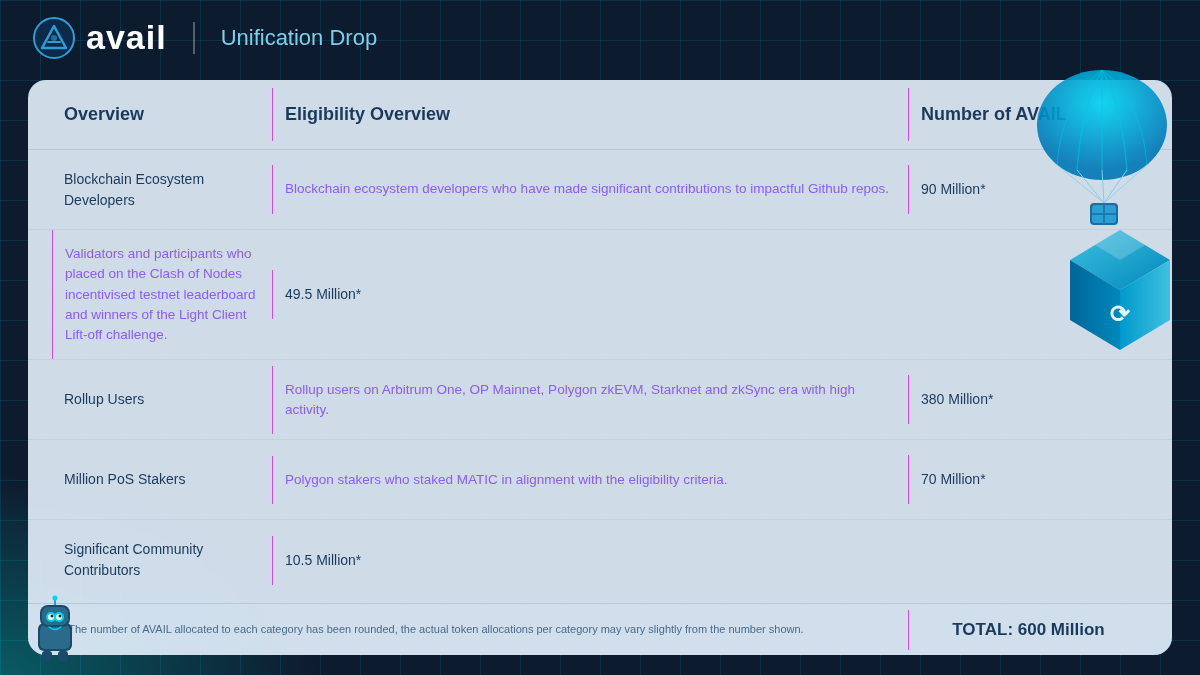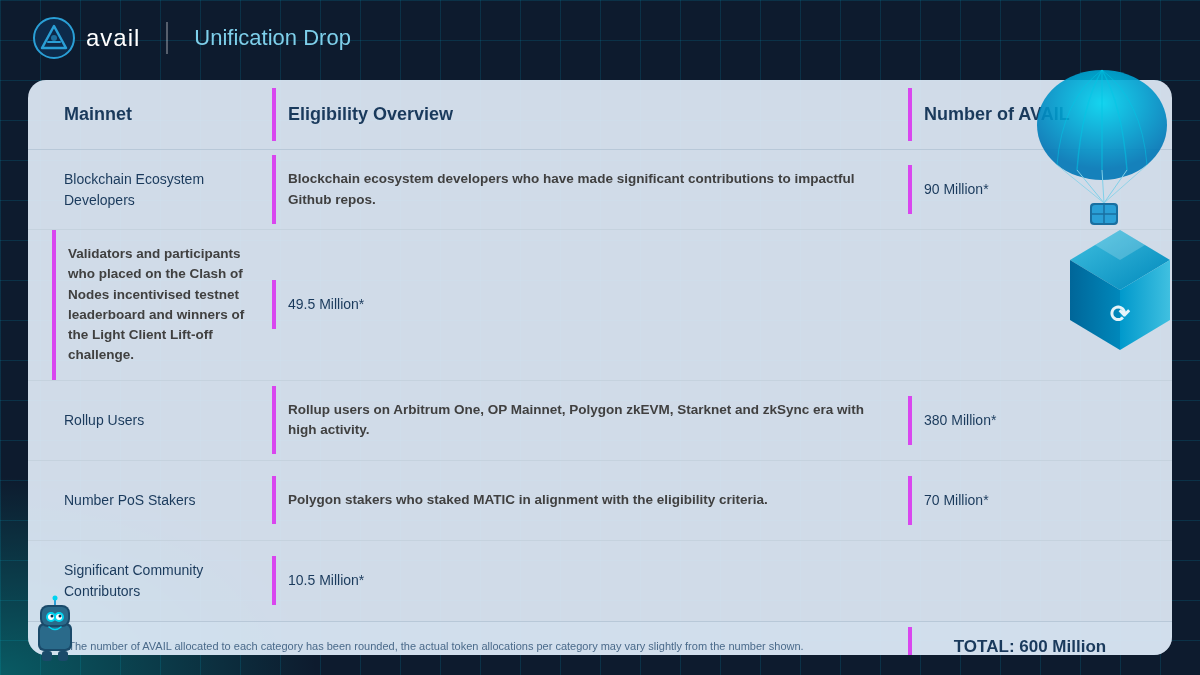--- a/index.html
+++ b/index.html
@@ -88,22 +88,22 @@
       gap: 10px;
     }
 
     .logo-icon {
       width: 44px;
       height: 44px;
     }
 
     .logo-text {
       color: white;
-      font-size: 24px;
-      font-weight: 400;
+      font-size: 34px;
+      font-weight: 700;
       letter-spacing: 1px;
     }
 
     .divider-v {
       width: 2px;
       height: 32px;
       background: rgba(255,255,255,0.3);
       margin: 0 6px;
     }
 
@@ -178,22 +178,21 @@
     }
 
     .cell-category {
       font-size: 14px;
       font-weight: 500;
       color: #1a3a5c;
     }
 
     .cell-eligibility {
       font-size: 13.5px;
-      color: #404040;
-      font-weight: bold;
+      color: #8b5cf6;
     }
 
     .cell-amount {
       font-size: 14px;
       color: #1a3a5c;
     }
 
     
     .table-footer {
       display: grid;
@@ -222,21 +221,21 @@
     }
 
     
     .parachute-svg {
       width: 100%;
       height: 100%;
     }
 
     
     .col-sep {
-      border-left: 4px solid #d946ef;
+      border-left: 1px solid #d946ef;
     }
   </style>
 </head>
 <body>
 
 <div class="grid-bg"></div>
 <div class="glow-bottom-left"></div>
 
 <div class="header">
   <div class="logo-wrapper">
@@ -340,21 +339,21 @@
     <rect x="38" y="56" width="10" height="10" rx="3" fill="#1a4a6a"></rect>
 
     <path d="M29 32 Q35 37 41 32" stroke="#00d4f0" stroke-width="1.5" fill="none" stroke-linecap="round"></path>
   </svg>
 </div>
 
 <div class="main-card">
   <div class="table-wrapper">
 
     <div class="table-header">
-      <div class="col-header">Mainnet</div>
+      <div class="col-header">Overview</div>
       <div class="col-header col-sep">Eligibility Overview</div>
       <div class="col-header col-sep">Number of AVAIL</div>
     </div>
 
     <div class="table-body">
 
       <div class="table-row">
         <div class="cell cell-category">Blockchain Ecosystem Developers</div>
         <div class="cell cell-eligibility col-sep">Blockchain ecosystem developers who have made significant contributions to impactful Github repos.</div>
         <div class="cell cell-amount col-sep">90 Million*</div>
@@ -365,21 +364,21 @@
         <div class="cell cell-amount col-sep">49.5 Million*</div>
       </div>
 
       <div class="table-row">
         <div class="cell cell-category">Rollup Users</div>
         <div class="cell cell-eligibility col-sep">Rollup users on Arbitrum One, OP Mainnet, Polygon zkEVM, Starknet and zkSync era with high activity.</div>
         <div class="cell cell-amount col-sep">380 Million*</div>
       </div>
 
       <div class="table-row">
-        <div class="cell cell-category">Number PoS Stakers</div>
+        <div class="cell cell-category">Million PoS Stakers</div>
         <div class="cell cell-eligibility col-sep">Polygon stakers who staked MATIC in alignment with the eligibility criteria.</div>
         <div class="cell cell-amount col-sep">70 Million*</div>
       </div>
 
       <div class="table-row">
         <div class="cell cell-category">Significant Community Contributors</div>
         <div class="cell cell-amount col-sep">10.5 Million*</div>
       </div>
 
     </div>

